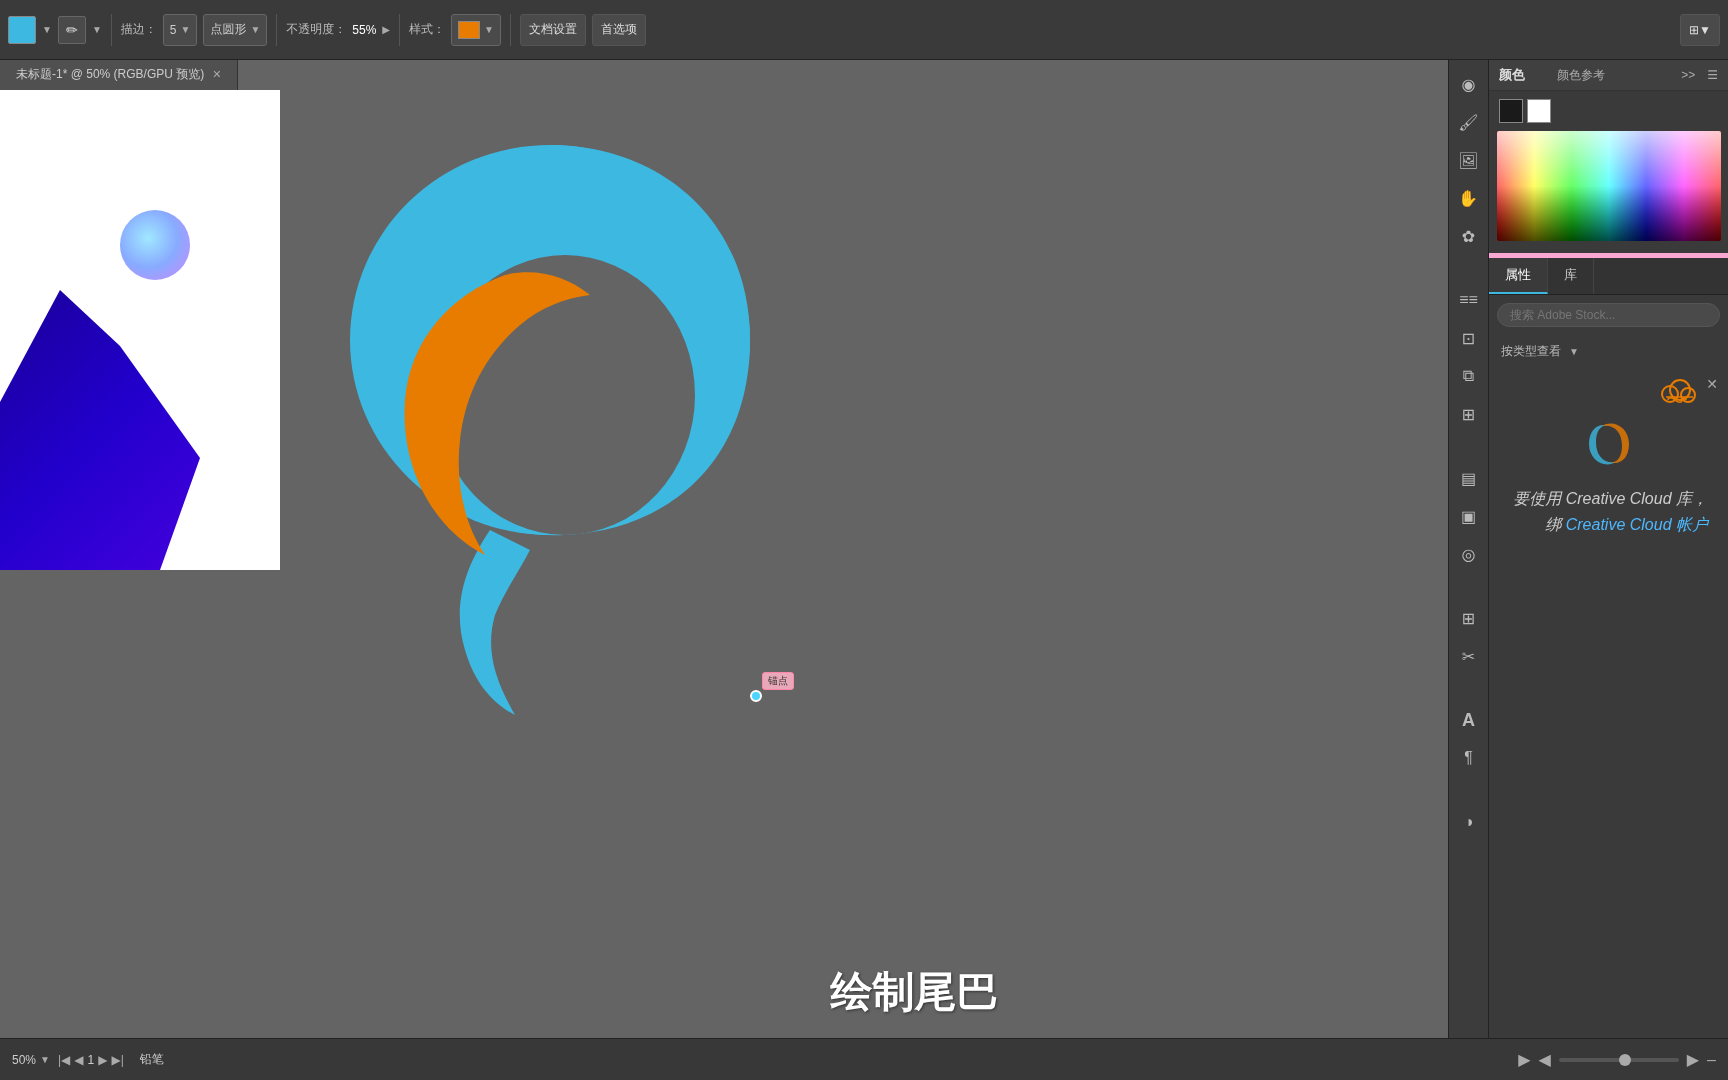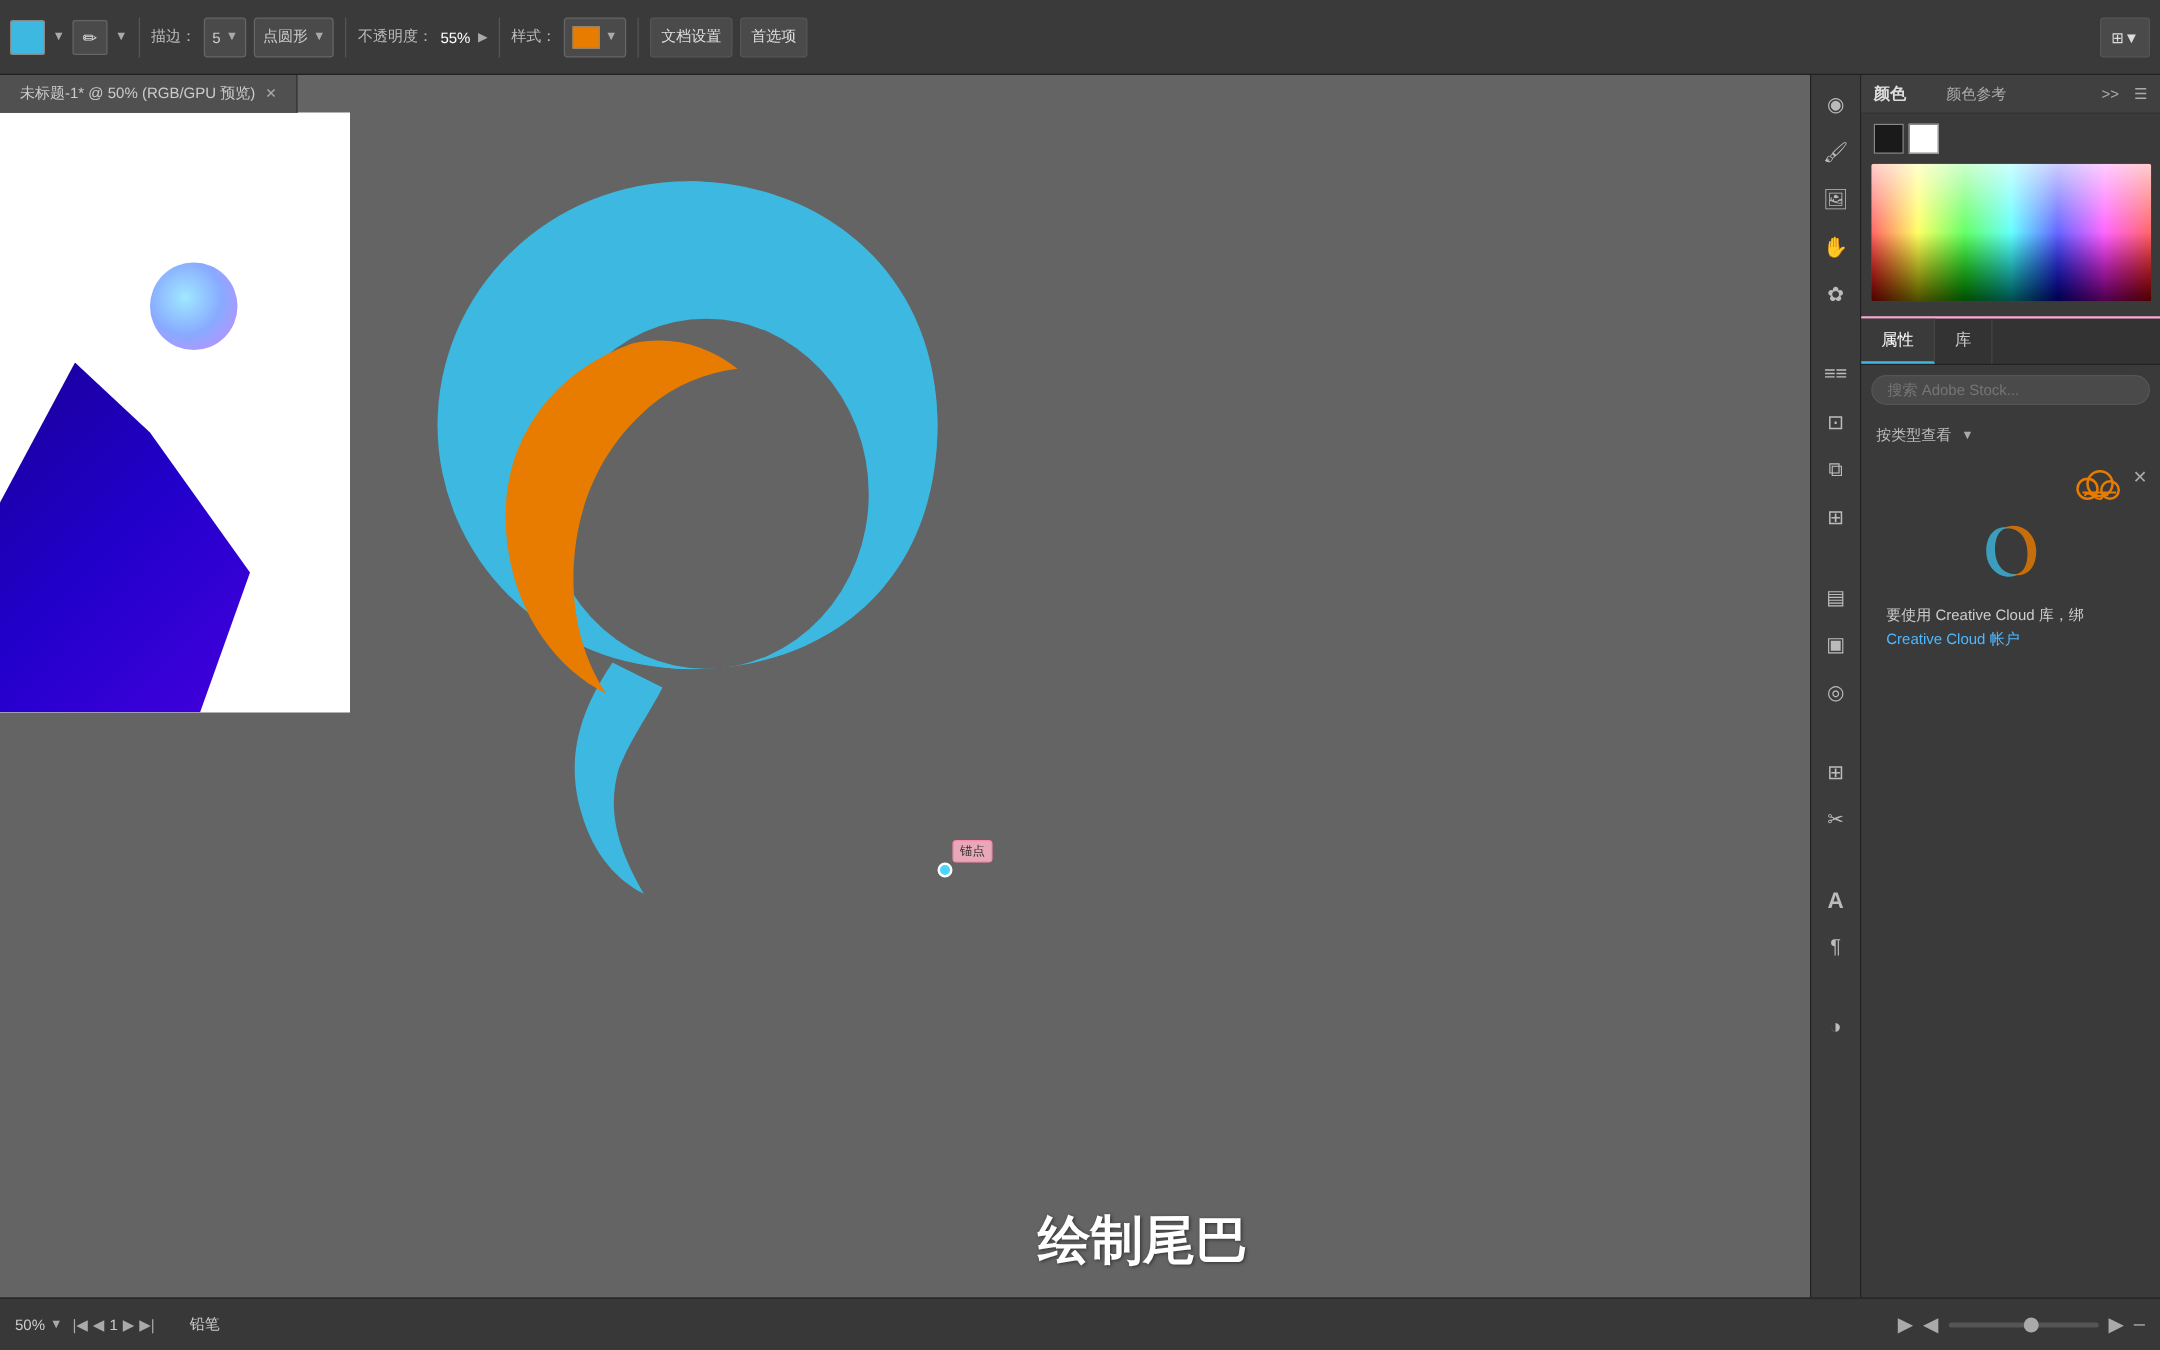--- a/index.html
+++ b/index.html
@@ -178,21 +178,21 @@
       transform: translateX(-20%);
       font-size: 42px;
       font-weight: bold;
       color: #fff;
       text-shadow: 1px 1px 3px rgba(0,0,0,0.5);
       z-index: 80;
     }
 
     
     #color-panel {
-      border-bottom: 2px solid #f9a8d4;
+      border-bottom: 5px solid #f9a8d4;
     }
     .panel-header {
       display: flex;
       align-items: center;
       padding: 6px 10px;
       background: #404040;
       border-bottom: 1px solid #333;
       gap: 8px;
     }
     .panel-title {
@@ -345,21 +345,21 @@
       align-items: center;
       padding: 0 12px;
       gap: 8px;
       z-index: 100;
     }
     .status-zoom {
       color: #ccc; font-size: 12px;
       display: flex; align-items: center; gap: 4px;
     }
     .status-nav { display: flex; align-items: center; gap: 4px; color: #aaa; font-size: 12px; }
-    .status-tool { color: #ccc; font-size: 12px; margin-left: 20px; }
+    .status-tool { color: #ccc; font-size: 12px; margin-left: 8px; }
     .status-right { margin-left: auto; display: flex; align-items: center; gap: 8px; }
     .status-slider {
       width: 120px; height: 4px;
       background: #555; border-radius: 2px;
       position: relative;
     }
     .status-slider-thumb {
       width: 12px; height: 12px;
       background: #aaa;
       border-radius: 50%;
@@ -554,21 +554,21 @@
   </div>
 
   <div class="cc-cloud-area">
 
     <div style="width:70px;height:60px;position:relative;display:flex;align-items:center;justify-content:center;">
       <svg width="70" height="60" viewBox="0 0 70 60">
         <path d="M 15 30 C 15 15, 25 8, 35 12 C 28 10, 22 16, 22 28 C 22 42, 30 50, 42 48 C 30 55, 15 46, 15 30 Z" fill="#3db8e0" opacity="0.8"></path>
         <path d="M 55 30 C 55 45, 45 52, 35 48 C 42 50, 48 44, 48 32 C 48 18, 40 10, 28 12 C 40 5, 55 14, 55 30 Z" fill="#e87c00" opacity="0.8"></path>
       </svg>
     </div>
-    <div style="color:#ccc;font-size:12px;text-align:left;line-height:1.6;">
+    <div style="color:#ccc;font-size:16px;text-align:right;line-height:1.6;font-style:italic;">
       <span>要使用 Creative Cloud 库，绑</span>
       <span style="color:#4db8ff;cursor:pointer;">Creative Cloud 帐户</span>
     </div>
   </div>
 </div>
 
 <div id="statusbar">
   <div class="status-zoom">
     <span>50%</span>
     <span class="chevron">▼</span>

